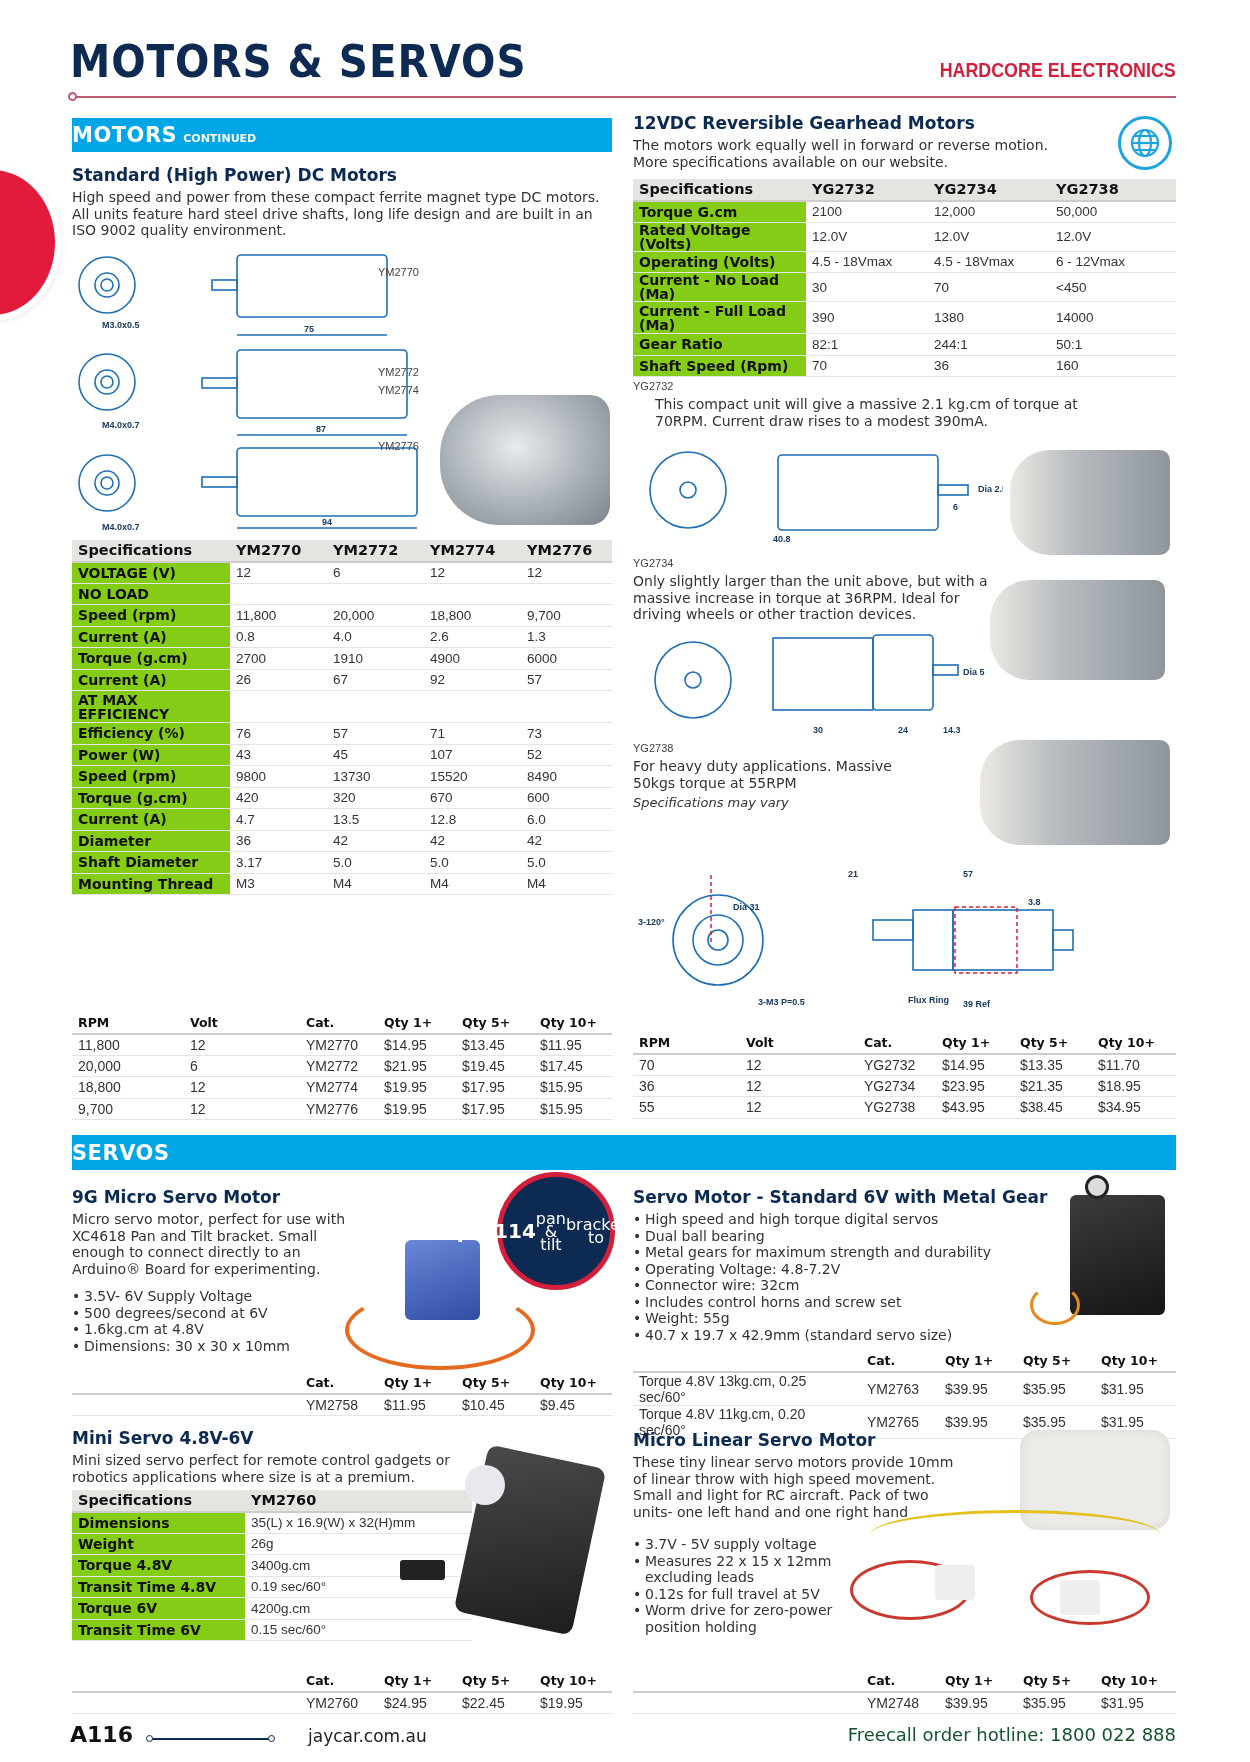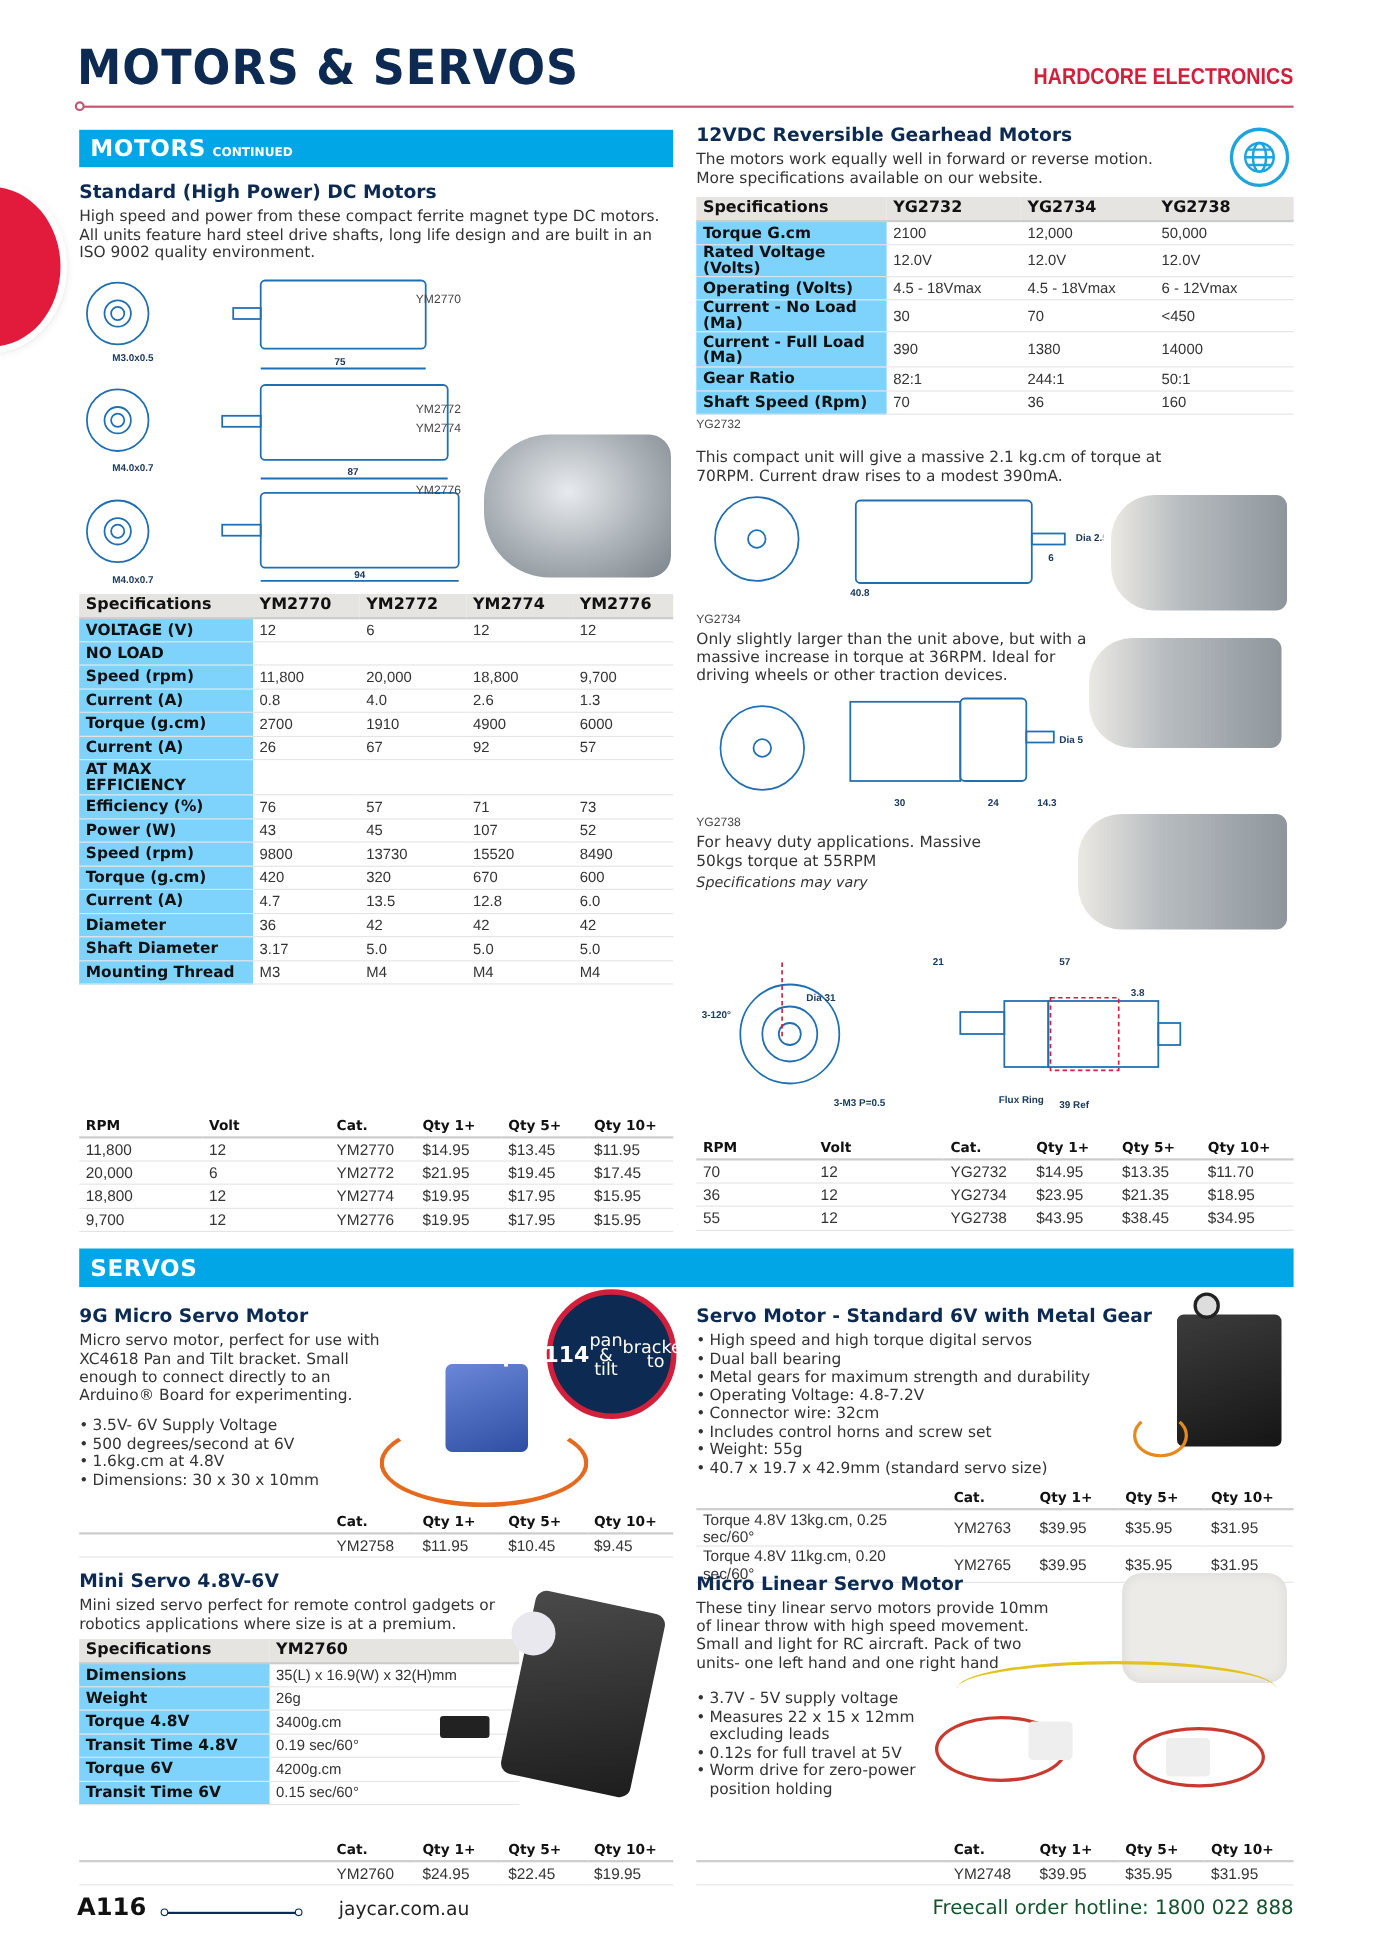--- a/index.html
+++ b/index.html
@@ -6,34 +6,34 @@
   html, body { width: 1250px; height: 1762px; background: #ffffff; overflow: hidden; }
   body { position: relative; font-family: "DejaVu Sans", sans-serif; color: #222; }
   .abs { position: absolute; }
 
   .page-title { left: 70px; top: 36px; font-family: "DejaVu Sans", sans-serif; font-weight: 900; font-size: 44px; letter-spacing: 1px; color: #0c2a52; transform: scaleX(0.92); transform-origin: left; }
   .brand { right: 74px; top: 58px; font-family: "Liberation Sans", sans-serif; font-weight: 700; font-size: 21px; color: #d21f3c; transform: scaleX(0.85); transform-origin: right; }
   .divider { left: 72px; right: 74px; top: 96px; height: 2px; background: #c05a72; }
   .divider-dot { left: 68px; top: 92px; width: 9px; height: 9px; border: 2px solid #c05a72; border-radius: 50%; background: #fff; }
   .tab-circle { left: -70px; top: 170px; width: 125px; height: 145px; border-radius: 50%; background: #e21b3c; box-shadow: 0 0 0 6px #fff, 2px 2px 10px rgba(0,0,0,.25); }
 
-  .section-bar { background: #00a6e6; color: #fff; font-family: "DejaVu Sans", sans-serif; font-weight: 900; padding-left: 10px; display: flex; align-items: center; }
+  .section-bar { background: #00a6e6; color: #fff; font-family: "DejaVu Sans", sans-serif; font-weight: 900; padding-left: 0; display: flex; align-items: center; }
   .section-bar .main { font-size: 21px; letter-spacing: 0.5px; }
   .section-bar .sub { font-size: 11px; margin-left: 6px; margin-top: 6px; }
 
   .h2 { font-family: "DejaVu Sans", sans-serif; font-weight: 700; font-size: 17px; color: #0c2a52; }
   .body-text { font-family: "DejaVu Sans", sans-serif; font-size: 14px; line-height: 16.5px; color: #333; }
   .small-cat { font-family: "Liberation Sans", sans-serif; font-size: 11px; color: #444; }
   .italic { font-style: italic; font-size: 13px; color: #333; }
 
   table { border-collapse: collapse; }
   .spec { font-size: 14px; }
   .spec th, .spec td { height: 21.5px; padding: 0 6px; text-align: left; border-bottom: 1.5px solid #e4e4e4; vertical-align: middle; }
   .spec thead th { background: #e6e4e1; font-family: "DejaVu Sans", sans-serif; font-weight: 700; color: #111; font-size: 14.5px; border-bottom: 2px solid #ccc; }
-  .spec tbody th { background: #7dd3fc; font-family: "DejaVu Sans", sans-serif; font-weight: 700; color: #111; font-size: 14px; line-height: 14px; }
+  .spec tbody th { background: #84cc16; font-family: "DejaVu Sans", sans-serif; font-weight: 700; color: #111; font-size: 14px; line-height: 14px; }
   .spec tbody td { font-family: "Liberation Sans", sans-serif; font-size: 13.5px; color: #333; transform-origin: left; }
   .spec tbody tr.tall th, .spec tbody tr.tall td { height: 32px; }
 
   .price { font-size: 13px; }
   .price th, .price td { height: 21.5px; padding: 0 6px; text-align: left; vertical-align: middle; }
   .price thead th { font-family: "DejaVu Sans", sans-serif; font-weight: 700; font-size: 12.5px; color: #111; border-bottom: 2px solid #ccc; }
   .price tbody td { font-family: "Liberation Sans", sans-serif; font-size: 14px; color: #333; border-bottom: 1.5px solid #e4e4e4; }
 
   ul.bullets { list-style: none; }
   ul.bullets li { position: relative; padding-left: 12px; font-size: 14px; line-height: 16.5px; color: #333; }
@@ -357,21 +357,21 @@
       <tr>
         <th>Shaft Speed (Rpm)</th>
         <td>70</td>
         <td>36</td>
         <td>160</td>
       </tr>
     </tbody>
 </table>
 
 <div class="abs small-cat" style="left:633px; top:380px;">YG2732</div>
-<div class="abs body-text" style="left:633px; top:396px; width:435px;margin-top:12px;">This compact unit will give a massive 2.1 kg.cm of torque at 70RPM. Current draw rises to a modest 390mA.</div>
+<div class="abs body-text" style="left:655px; top:396px; width:435px;">This compact unit will give a massive 2.1 kg.cm of torque at 70RPM. Current draw rises to a modest 390mA.</div>
 <svg class="abs" style="left:633px; top:440px;" width="370" height="105">
   <g class="diagram">
       <circle cx="55" cy="50" r="38"></circle>
       <circle cx="55" cy="50" r="8"></circle>
       <rect x="145" y="15" width="160" height="75" rx="4"></rect>
       <rect x="305" y="45" width="30" height="10"></rect>
     </g>
   <text class="dtext" x="140" y="102">40.8</text>
     <text class="dtext" x="320" y="70">6</text>
     <text class="dtext" x="345" y="52">Dia 2.5</text>

